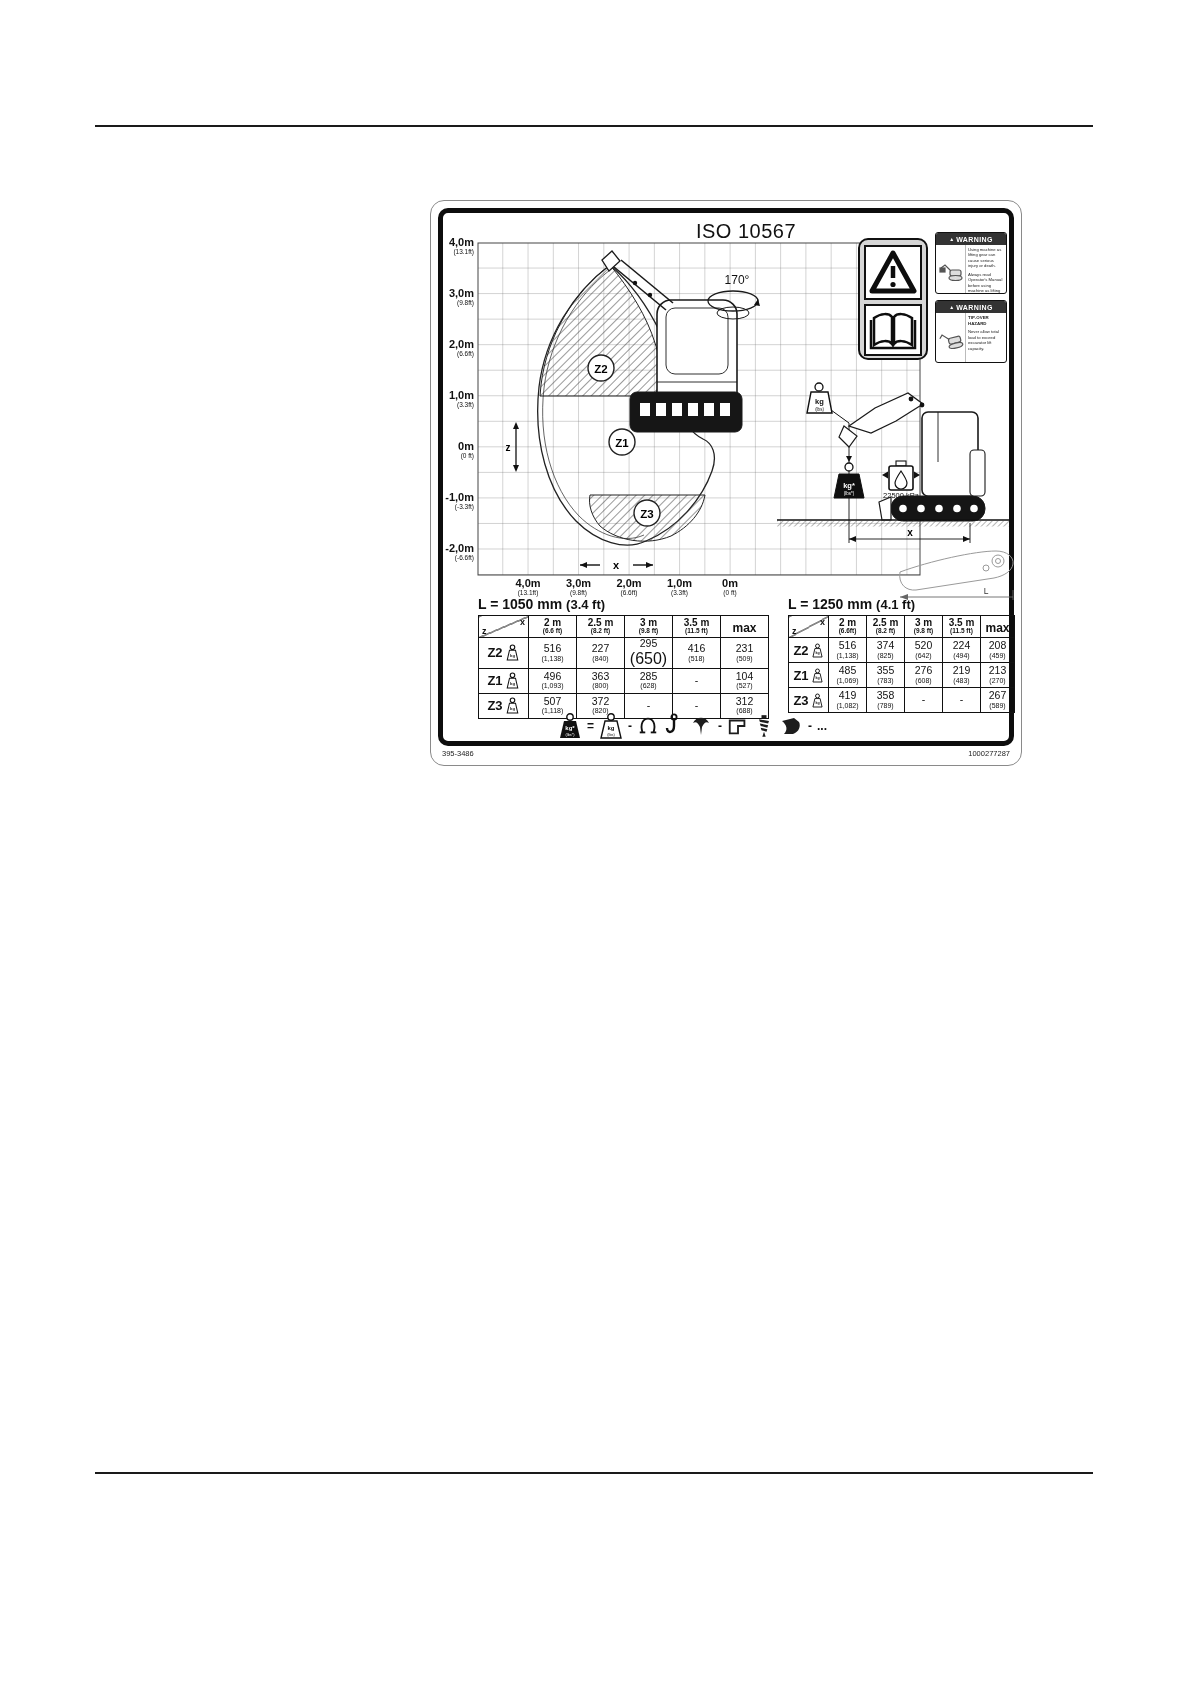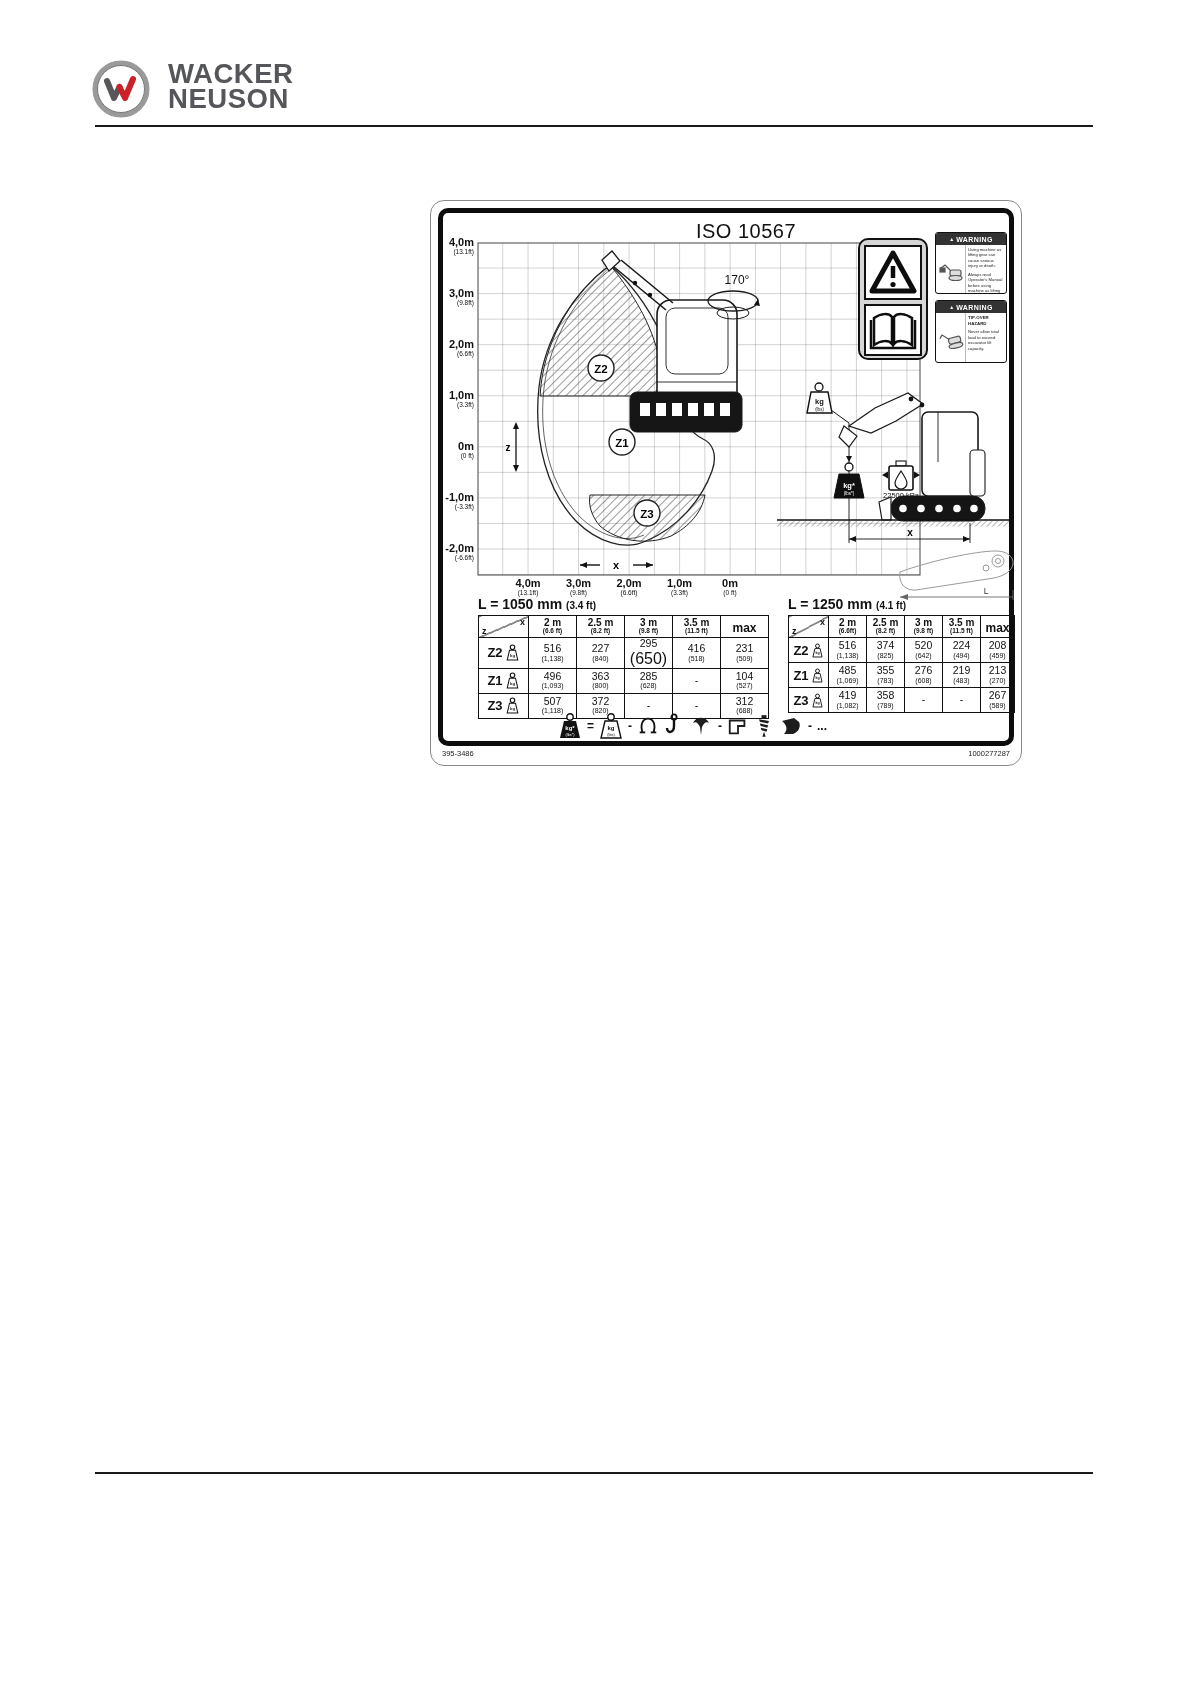--- a/index.html
+++ b/index.html
@@ -45,21 +45,21 @@
   .warn-pic { width:30px; border-right:0.5px solid #bbb; display:flex; align-items:center; justify-content:center; }
   .warn-text { flex:1; padding:2px 2px; font-size:4.2px; line-height:1.3; color:#222; }
   .warn-text .p1 { margin-bottom:3px; }
   .warn-text .hz { font-weight:700; font-size:4.4px; margin-bottom:3px; }
 
   
   .tbl { position:absolute; top:396px; }
   .tbl1 { left:48px; width:290px; }
   .tbl2 { left:358px; width:210px; }
   .tbl-title { font-weight:700; font-size:14px; margin-bottom:3px; white-space:nowrap; }
-  .tbl-title .ft { font-size:10px; }
+  .tbl-title .ft { font-size:13px; }
   table { border-collapse:collapse; table-layout:fixed; }
   .tbl1 table { width:290px; }
   .tbl2 table { width:226px; }
   td,th { border:1.2px solid #111; text-align:center; vertical-align:middle; padding:0; }
   tr.hdr td { height:22px; }
   tr.datarow td { height:25px; }
   .hm { font-size:10px; font-weight:700; line-height:1.05; }
   .hs { font-size:6.5px; font-weight:700; line-height:1.05; }
   .maxl { font-size:12px; font-weight:700; }
   .diag { position:relative; background:linear-gradient(to bottom right, transparent 48.8%, #111 48.8%, #111 51.2%, transparent 51.2%); }
@@ -75,32 +75,20 @@
   .legend .sym { font-size:12px; font-weight:700; }
   .codes { position:absolute; top:549px; font-size:7.5px; color:#222; }
   .codeL { left:12px; }
   .codeR { right:12px; text-align:center; }
 </style>
 </head>
 <body>
 
 <div class="page">
 
-  <div class="brand">
-    <svg class="logo-badge" width="58" height="58" viewBox="0 0 58 58">
-      <circle cx="29" cy="29" r="26" fill="#ececec" stroke="#9a9a9a" stroke-width="5"></circle>
-      <circle cx="29" cy="29" r="23.5" fill="#fff" stroke="#777" stroke-width="1"></circle>
-      <polyline points="15,21 22,38 27.5,27" fill="none" stroke="#58585a" stroke-width="6" stroke-linecap="round" stroke-linejoin="round"></polyline>
-      <polyline points="27.5,27 33,38 41,19" fill="none" stroke="#cc2127" stroke-width="6" stroke-linecap="round" stroke-linejoin="round"></polyline>
-    </svg>
-    <div class="wordmark">
-      <div>WACKER</div>
-      <div>NEUSON</div>
-    </div>
-  </div>
   <div class="rule top"></div>
 
   <div class="figure">
     <div class="fig-outer"></div>
     <div class="fig-inner"></div>
 
     <svg class="draw" viewBox="0 0 592 566">
       <defs>
         <pattern id="grid" width="25.26" height="25.54" patternUnits="userSpaceOnUse" x="48" y="43">
           <path d="M25.26 0 L25.26 25.54 M0 25.54 L25.26 25.54" fill="none" stroke="#6a6a6a" stroke-width="0.6"></path>

